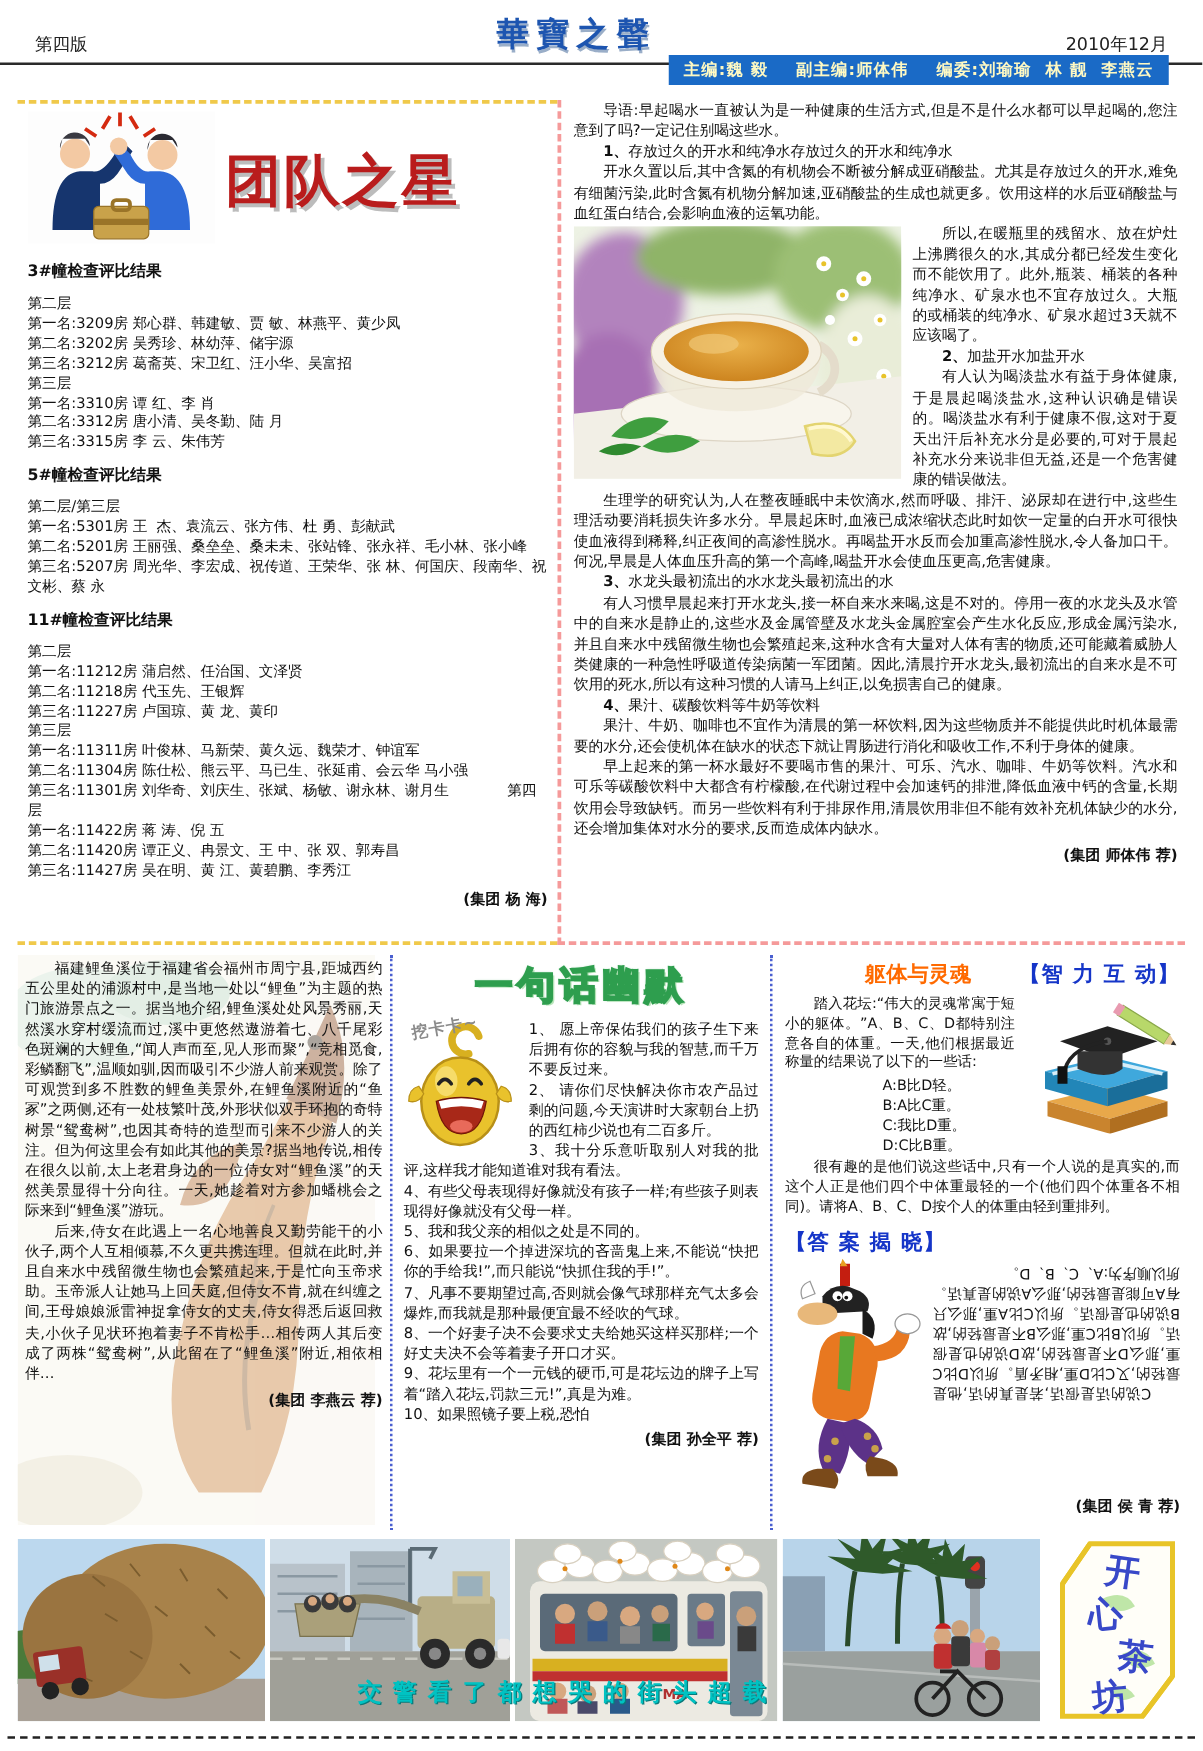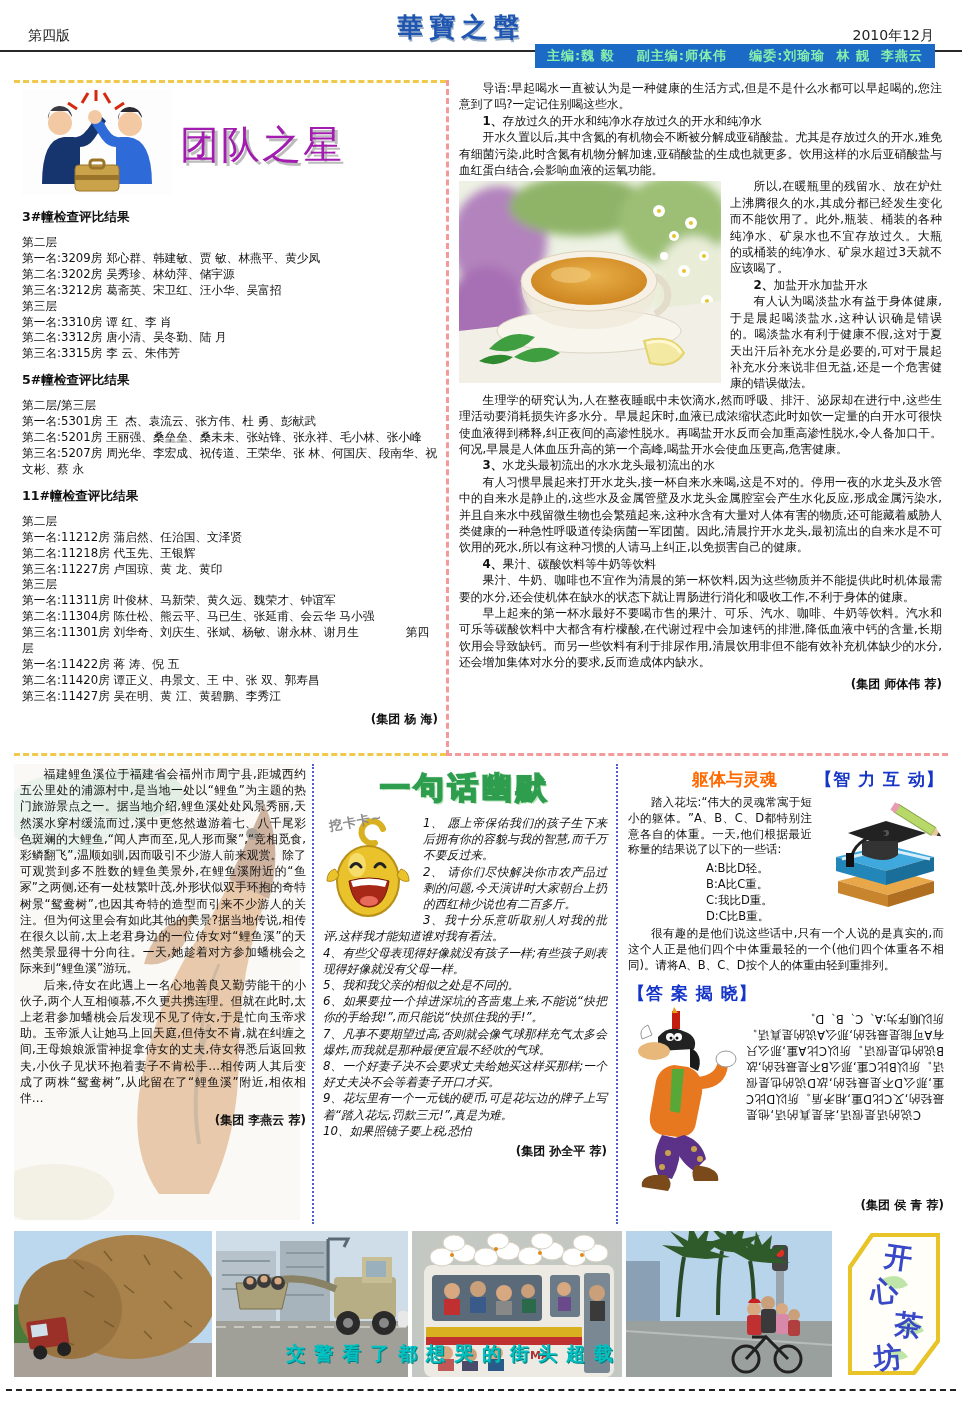--- a/index.html
+++ b/index.html
@@ -6,31 +6,31 @@
   body{
     width:962px;height:1401px;position:relative;background:#fff;color:#111;
     font-family:"DejaVu Sans","Liberation Sans",sans-serif;overflow:hidden;
   }
   
   .top{display:flex;justify-content:space-between;align-items:flex-end;
        padding:10px 28px 5px;border-bottom:2px solid #2a2a2a;}
   .edition,.date{font-size:14px;color:#222;}
   .masthead{font-family:"DejaVu Serif","Liberation Serif",serif;font-weight:bold;font-size:26px;
        color:#1d55b0;letter-spacing:6px;text-shadow:1px 2px 0 #9aaec8;}
-  .editors{position:absolute;top:44px;right:27px;background:#1a6ac6;color:#86efac;
+  .editors{position:absolute;top:44px;right:27px;background:#1a6ac6;color:#fef9c3;
        font-size:13px;font-weight:bold;padding:3px 12px;letter-spacing:1px;white-space:pre;}
   
   .main{display:flex;margin:28px 14px 0;height:676px;}
   .left{width:432px;box-sizing:border-box;padding:6px 8px 2px;overflow:hidden;
         border-top:3px dashed #f0c94a;border-bottom:3px dashed #f0c94a;}
   .right{flex:1;box-sizing:border-box;padding:0 6px 2px 10px;overflow:hidden;
         border-left:3px dashed #f59a9a;border-bottom:3px dashed #f59a9a;}
   .team{display:flex;align-items:center;gap:8px;margin-bottom:4px;}
-  .team-title{font-family:"DejaVu Serif","Liberation Serif",serif;font-weight:normal;font-size:39px;
-        color:#a21caf;text-shadow:3px 3px 0 #bcbcbc;letter-spacing:2px;line-height:1;}
+  .team-title{font-family:"DejaVu Serif","Liberation Serif",serif;font-weight:bold;font-size:45px;
+        color:#b91c1c;text-shadow:3px 3px 0 #bcbcbc;letter-spacing:2px;line-height:1;}
   .sec{margin-top:9px;font-size:11.7px;line-height:15.9px;white-space:pre-wrap;}
   .sec-h{font-weight:bold;font-size:12.6px;margin-top:10px;}
   .credit{font-size:12px;font-weight:bold;text-align:right;margin-top:6px;}
   
   .a-title{text-align:center;font-size:30px;font-weight:bold;color:#a32300;
         letter-spacing:3px;text-shadow:3px 3px 1px #a9a9a9;margin:8px 0 7px;line-height:1.2;}
   .a-body{font-size:11.8px;line-height:16.4px;text-align:justify;}
   .a-body p{margin:0;text-indent:2em;}
   .h-num{font-weight:bold;}
   .tea{float:left;width:262px;height:202px;margin:3px 9px 3px 0;}
@@ -43,21 +43,21 @@
   .b3{flex:1;box-sizing:border-box;padding:2px 4px 2px 10px;overflow:hidden;position:relative;}
   .b1-title{color:#e87310;font-weight:bold;font-size:16px;text-align:center;margin:4px 0 6px;position:relative;z-index:1;}
   .b1 p{font-size:11.8px;line-height:16.2px;text-indent:2em;margin:0;text-align:justify;position:relative;z-index:1;}
   .koi-bg{position:absolute;inset:0;z-index:0;opacity:.42;}
   .b1-credit{font-size:12px;font-weight:bold;text-align:right;margin-top:6px;position:relative;z-index:1;}
   .b2-title{text-align:center;font-weight:bold;font-size:30px;letter-spacing:4px;color:#f2fbf2;
       -webkit-text-stroke:2px #2e9e4e;text-shadow:0 0 2px #2e9e4e,2px 2px 0 #bfe8bf;margin:2px 0 6px;}
   .mascot{float:left;width:94px;height:104px;margin:2px 6px 2px 0;position:relative;}
   .mascot-cap{position:absolute;top:-4px;left:6px;transform:rotate(-10deg);color:#8a8a8a;
       font-size:13px;font-weight:bold;letter-spacing:1px;}
-  .jokes{font-size:11.8px;line-height:16.2px;white-space:pre-wrap;text-align:justify;font-style:italic;}
+  .jokes{font-size:11.8px;line-height:16.2px;white-space:pre-wrap;text-align:justify;}
   .b2-credit{font-size:12px;font-weight:bold;text-align:right;margin-top:4px;}
   .b3-head{display:flex;justify-content:space-between;align-items:center;margin:2px 0 4px;}
   .b3-title{color:#ff6a00;font-weight:bold;font-size:17px;margin-left:64px;}
   .badge{color:#1535c8;font-weight:bold;font-size:17px;letter-spacing:1px;}
   .b3 p{font-size:11.5px;line-height:15.8px;margin:0;text-indent:2em;text-align:justify;}
   .grad{float:right;width:126px;height:112px;margin:0 0 2px 6px;}
   .statements{font-size:11.5px;line-height:16px;white-space:pre-line;margin:2px 0 2px 78px;}
   .answer-badge{color:#1535c8;font-weight:bold;font-size:17px;letter-spacing:1px;margin:8px 0 2px;}
   .answer-row{display:flex;align-items:flex-start;}
   .goofy{width:118px;height:188px;flex:none;}
@@ -220,21 +220,21 @@
         <ellipse cx="40" cy="430" rx="60" ry="30" fill="#e3dcc2"></ellipse>
         <path d="M250 40 q-30 80 -70 140 q-40 60 -55 150 q-8 60 20 100 l50 0 q30 -60 30 -140 q0 -80 25 -150 q15 -50 0 -100z" fill="#c9803a"></path>
         <path d="M250 40 q-18 40 -35 75 l40 20 q15 -55 -5 -95z" fill="#8a4a1e"></path>
         <path d="M195 260 q-20 60 -10 120" stroke="#8a5a28" stroke-width="4" fill="none"></path>
         <path d="M205 200 q-22 50 -18 110" stroke="#8a5a28" stroke-width="3" fill="none"></path>
         <circle cx="238" cy="70" r="6" fill="#3a2a1a"></circle>
         <path d="M180 150 q-40 10 -50 50 q40 5 50 -50z" fill="#b06a2e"></path>
       </svg>
     </span>
     <p>福建鲤鱼溪位于福建省会福州市周宁县,距城西约五公里处的浦源村中,是当地一处以“鲤鱼”为主题的热门旅游景点之一。据当地介绍,鲤鱼溪处处风景秀丽,天然溪水穿村缓流而过,溪中更悠然遨游着七、八千尾彩色斑斓的大鲤鱼,“闻人声而至,见人形而聚”,“竞相觅食,彩鳞翻飞”,温顺如驯,因而吸引不少游人前来观赏。除了可观赏到多不胜数的鲤鱼美景外,在鲤鱼溪附近的“鱼冢”之两侧,还有一处枝繁叶茂,外形状似双手环抱的奇特树景“鸳鸯树”,也因其奇特的造型而引来不少游人的关注。但为何这里会有如此其他的美景?据当地传说,相传在很久以前,太上老君身边的一位侍女对“鲤鱼溪”的天然美景显得十分向往。一天,她趁着对方参加蟠桃会之际来到“鲤鱼溪”游玩。</p>
-    <p>后来,侍女在此遇上一名心地善良又勤劳能干的小伙子,两个人互相倾慕,不久更共携连理。但就在此时,太上老君参加蟠桃会后发现不见了侍女,于是忙向玉帝求助。玉帝派人让她马上回天庭,但侍女不肯,就在纠缠之间,王母娘娘派雷神捉拿侍女的丈夫,侍女得悉后返回救夫,小伙子见状环抱着妻子不肯松手…相传两人其后变成了两株“鸳鸯树”,从此留在了“鲤鱼溪”附近,相依相伴…</p>
+    <p>后来,侍女在此遇上一名心地善良又勤劳能干的小伙子,两个人互相倾慕,不久更共携连理。但就在此时,并且自来水中残留微生物也会繁殖起来,于是忙向玉帝求助。玉帝派人让她马上回天庭,但侍女不肯,就在纠缠之间,王母娘娘派雷神捉拿侍女的丈夫,侍女得悉后返回救夫,小伙子见状环抱着妻子不肯松手…相传两人其后变成了两株“鸳鸯树”,从此留在了“鲤鱼溪”附近,相依相伴…</p>
     <div class="b1-credit">(集团  李燕云  荐)</div>
   </div>
 
   <div class="b2">
     <div class="b2-title">一句话幽默</div>
     <span class="mascot">
       <span class="mascot-cap">挖卡卡~</span>
       <svg width="94" height="104" viewBox="0 0 94 104">
         <path d="M52 26 a11 11 0 1 1 8 -14" fill="none" stroke="#d8b020" stroke-width="6" stroke-linecap="round"></path>
         <ellipse cx="45" cy="64" rx="31" ry="35" fill="#e9c22c" stroke="#b89018" stroke-width="2"></ellipse>

